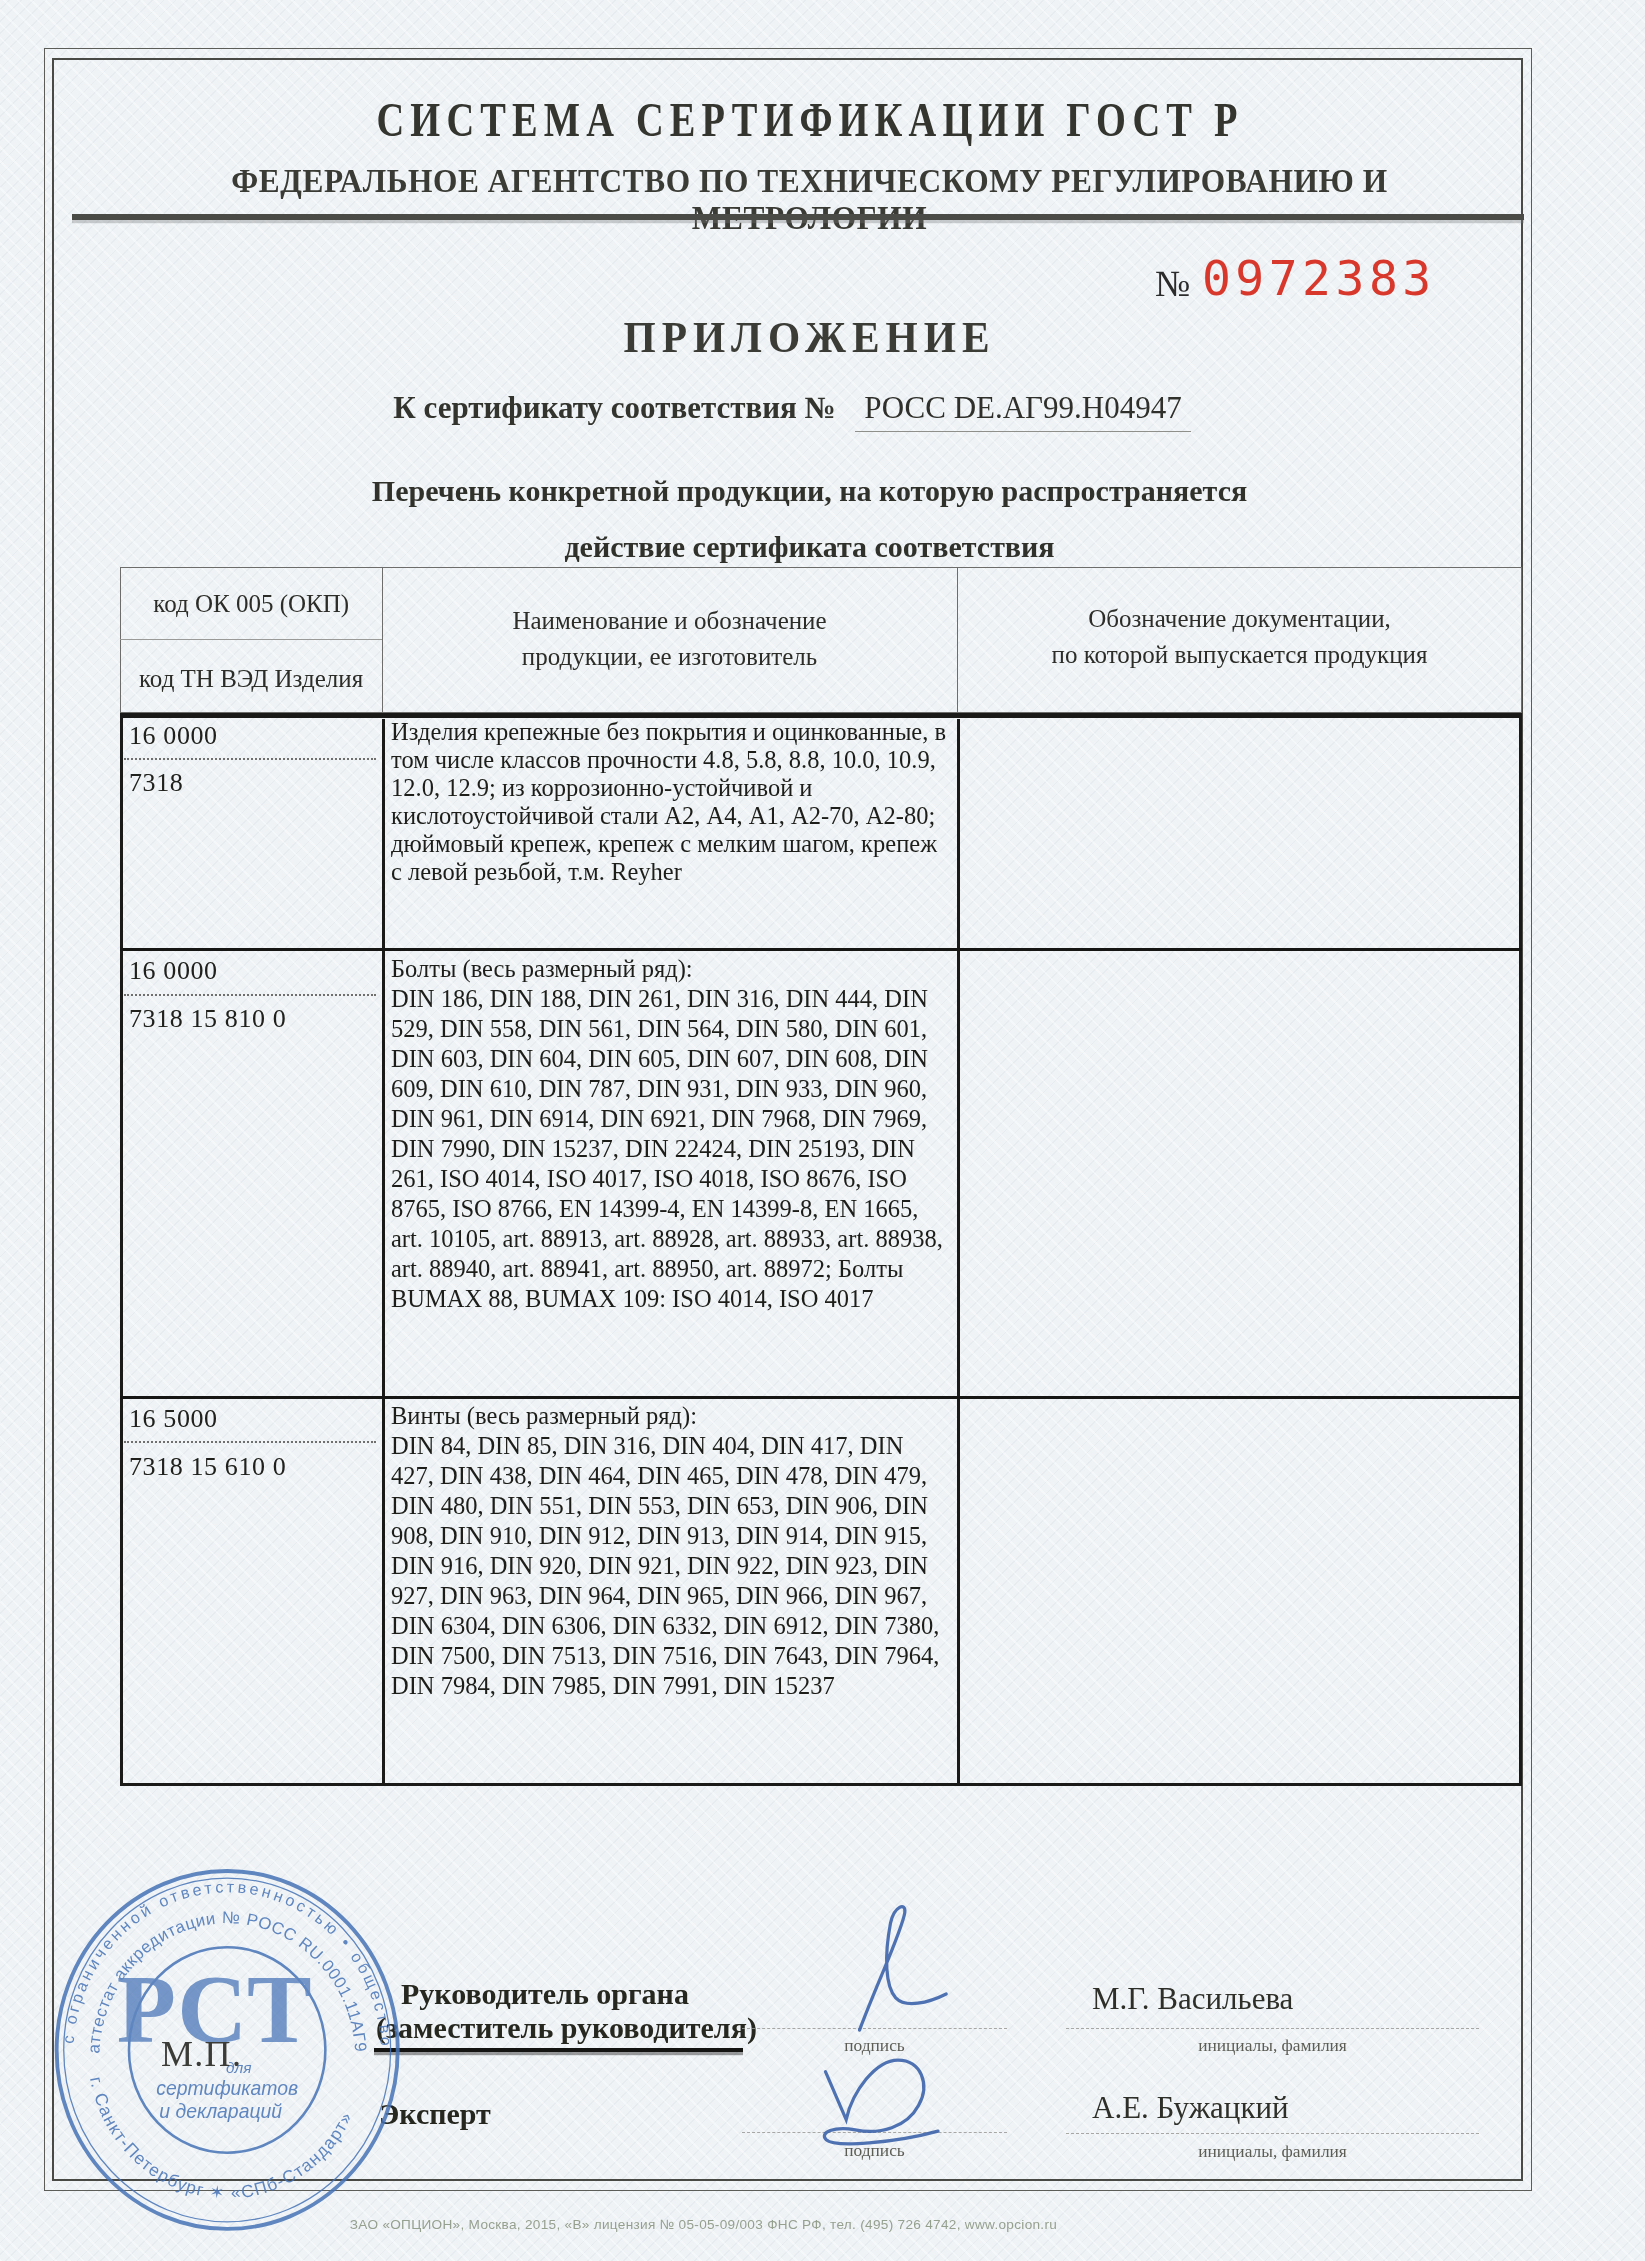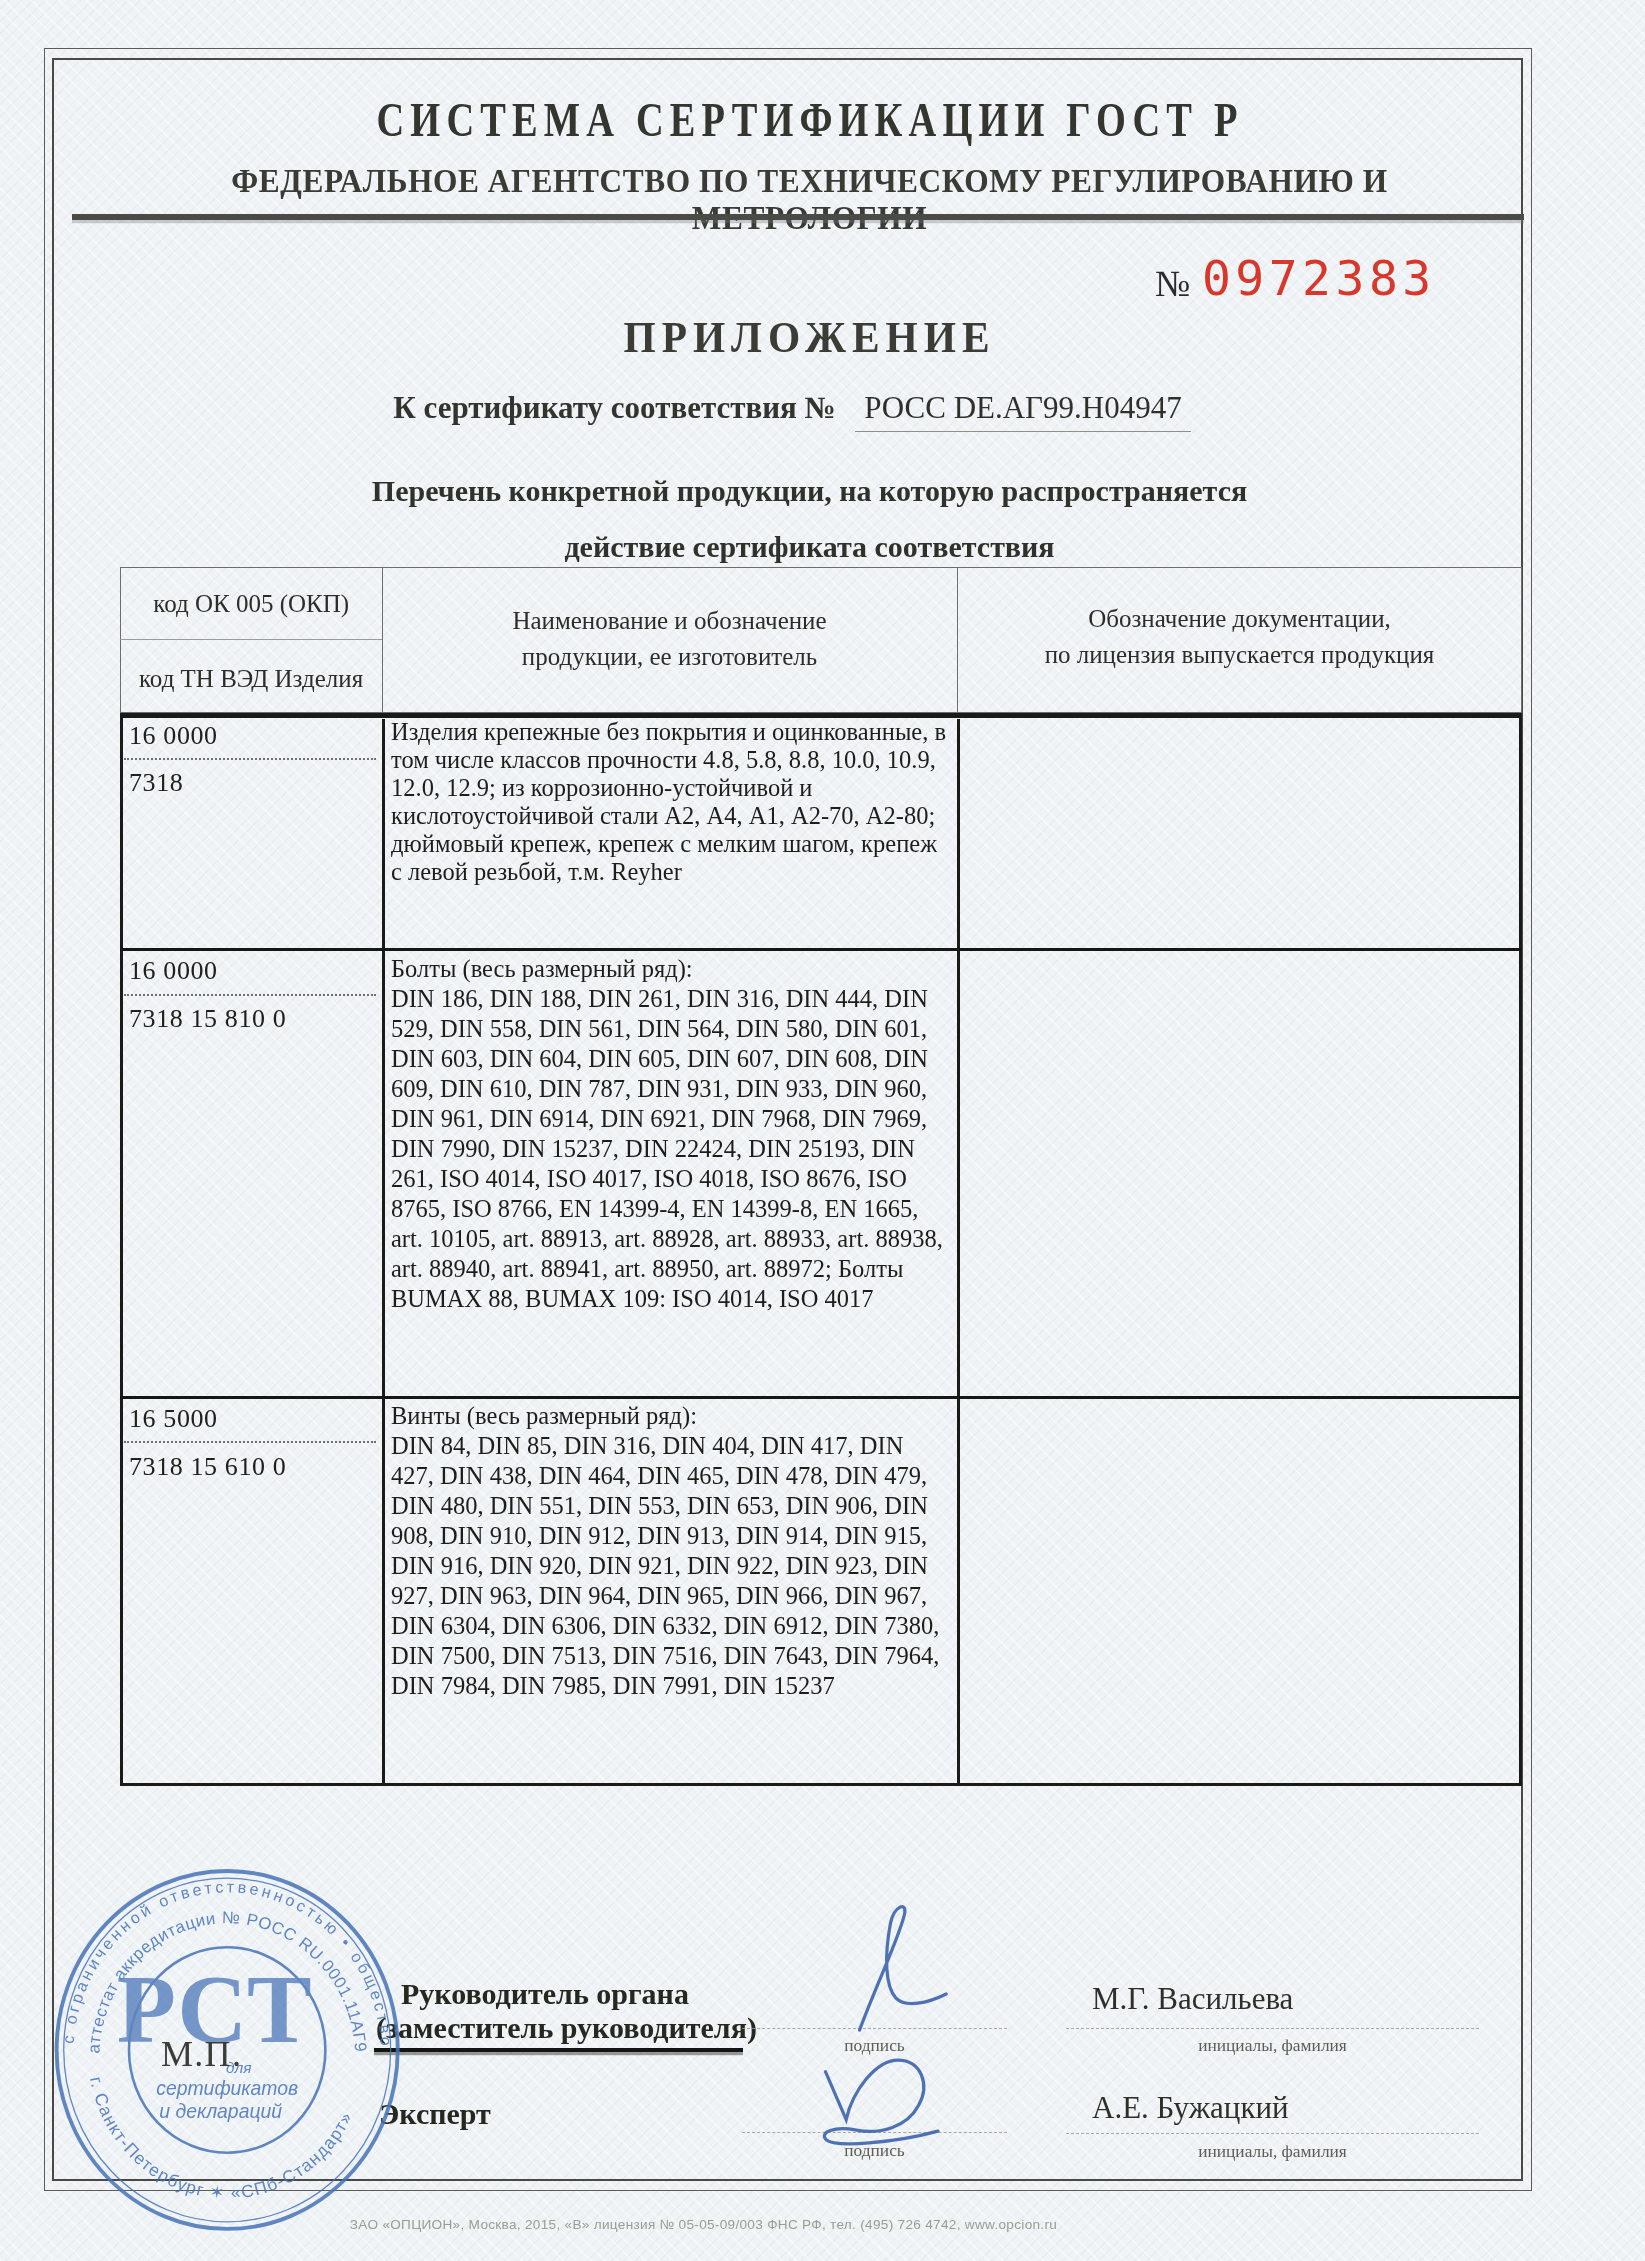--- a/index.html
+++ b/index.html
@@ -99,21 +99,21 @@
   <div class="abs table">
     <div class="abs thead"></div>
     <div class="abs th-v1"></div>
     <div class="abs th-v2"></div>
     <div class="abs th-split"></div>
     <div class="abs th-text c1a">код ОК 005 (ОКП)</div>
     <div class="abs th-text c1b">код ТН ВЭД Изделия</div>
     <div class="abs th-text c2h">Наименование и обозначение
 продукции, ее изготовитель</div>
     <div class="abs th-text c3h">Обозначение документации,
-по лицензия выпускается продукция</div>
+по которой выпускается продукция</div>
 
     <div class="abs tbody"></div>
     <div class="abs tb-v1"></div>
     <div class="abs tb-v2"></div>
     <div class="abs row-sep sep1"></div>
     <div class="abs row-sep sep2"></div>
 
     <div class="abs code" style="left:9px; top:154px;">16 0000</div>
     <div class="abs dotted" style="top:191px;"></div>
     <div class="abs code" style="left:9px; top:201px;">7318</div>

